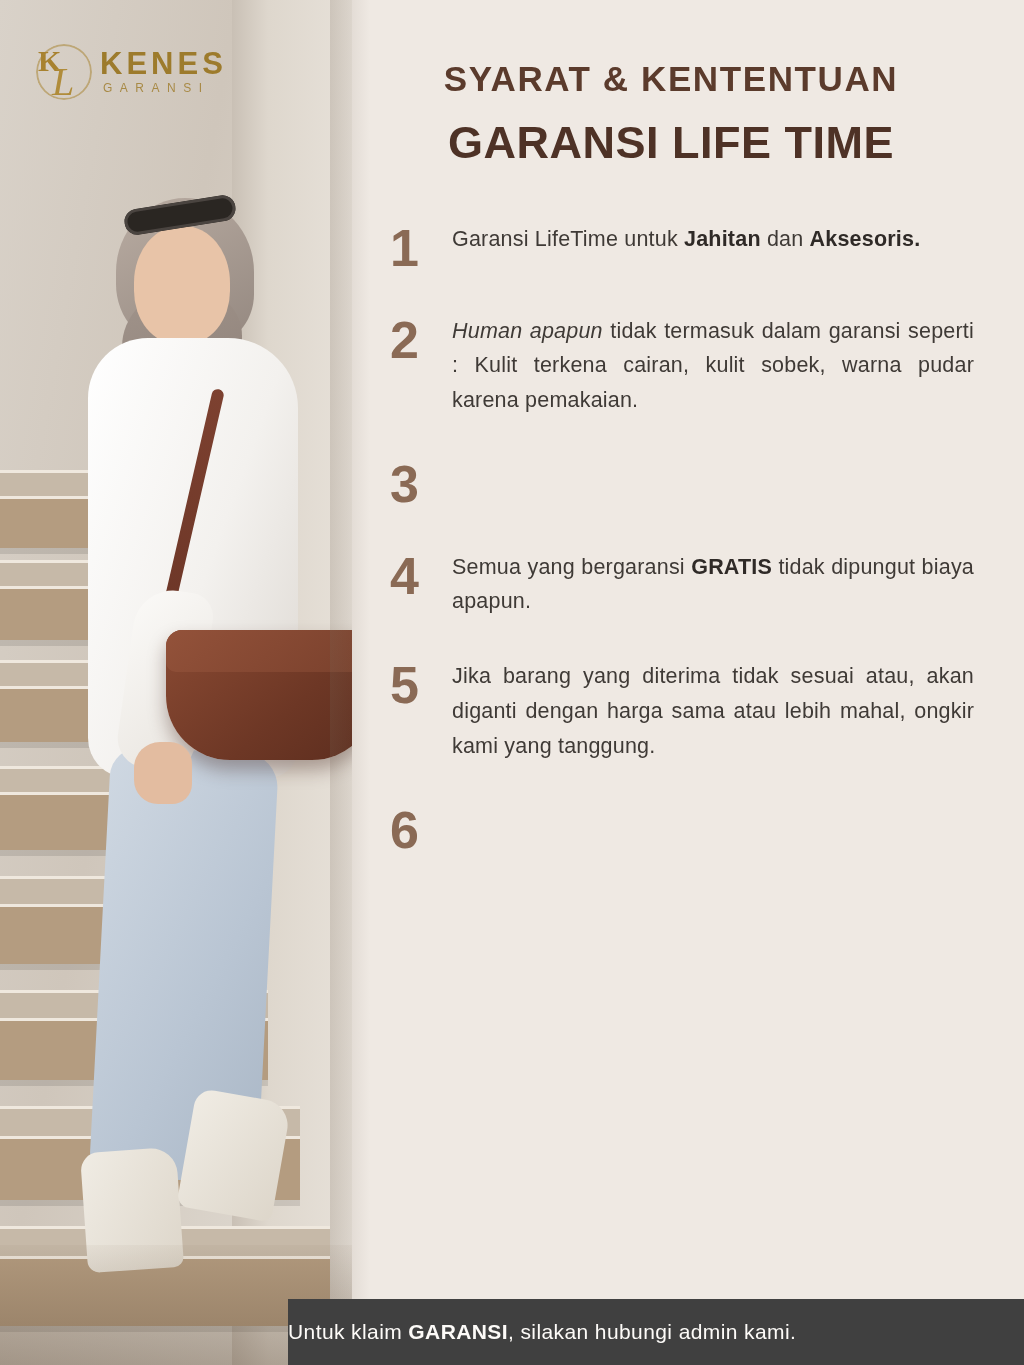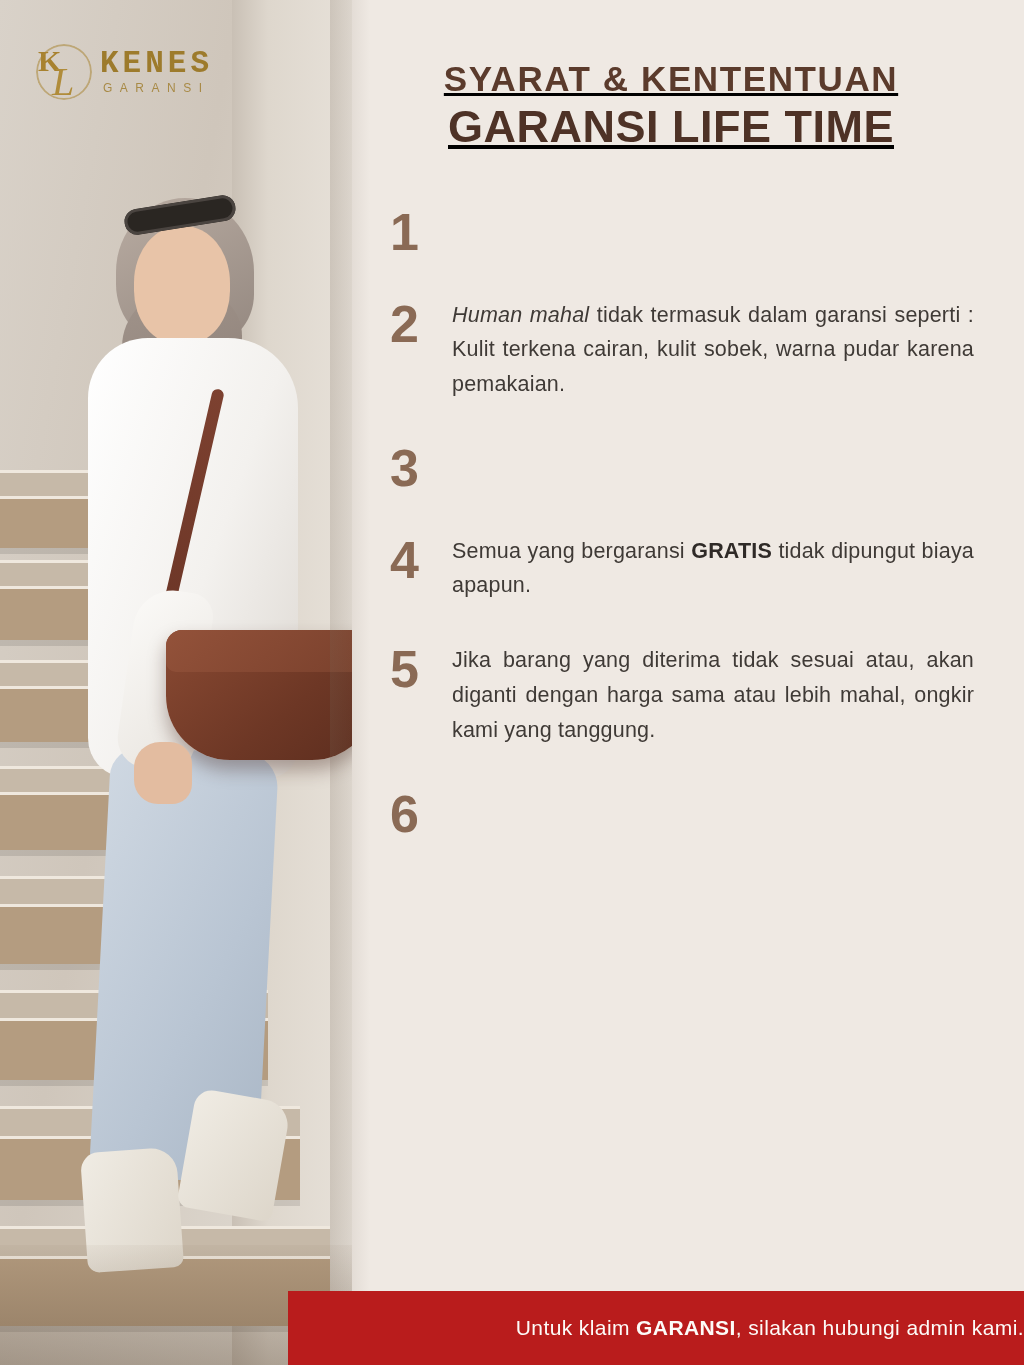--- a/index.html
+++ b/index.html
@@ -118,28 +118,28 @@
     background: linear-gradient(90deg, rgba(120,105,90,0.22), rgba(239,233,227,0));
   }
 
   
   .content {
     position: absolute;
     left: 352px; top: 0;
     width: 672px; height: 1365px;
     padding: 0;
   }
-  .header { padding: 60px 60px 0 26px; text-align: center; text-decoration: underline; }
+  .header { padding: 60px 60px 0 26px; text-align: center; }
   .title-small {
     font-size: 35px; font-weight: bold; letter-spacing: 1.6px;
     color: #5b3b2c; line-height: 1.1;
   }
   .title-big {
     font-size: 45px; font-weight: bold; letter-spacing: 0.5px;
-    color: #4e3226; line-height: 1.15; margin-top: 2px;
+    color: #4e3226; line-height: 1.15; margin-top: 18px;
   }
 
   .terms { margin-top: 54px; padding-left: 38px; padding-right: 50px; }
   .term {
     display: flex; align-items: flex-start;
     margin-bottom: 40px;
   }
   .term-num {
     width: 62px; flex: 0 0 62px;
     font-size: 52px; font-weight: bold; color: #8a6a55;
@@ -176,34 +176,34 @@
     color: #b08c3a; font-style: italic;
   }
   .logo-mark:after {
     content: ""; position: absolute; left: 2px; top: 2px;
     width: 52px; height: 52px; border: 2px solid rgba(170,135,55,0.55);
     border-radius: 50%; clip-path: inset(0 0 0 0 round 50%);
   }
   .logo-text { line-height: 1; }
   .logo-name {
     font-size: 31px; font-weight: bold; letter-spacing: 4px;
-    color: #9d7b2c; font-family: Liberation Mono, monospace;
+    color: #9d7b2c; font-family: Liberation Sans, sans-serif;
   }
   .logo-sub {
     font-size: 12px; letter-spacing: 7.5px; color: #a88a46;
     margin-top: 3px; margin-left: 3px;
   }
 
   
   .footer {
     position: absolute;
     left: 288px; bottom: 0;
-    width: 736px; height: 74px;
-    background: #b91c1c;
-    display: flex; align-items: center; justify-content: flex-end;
+    width: 736px; height: 66px;
+    background: #404040;
+    display: flex; align-items: center; justify-content: flex-start;
   }
   .footer-text {
     color: #fdfbf8; font-size: 21px; letter-spacing: 0.4px;
   }
   .footer-text b { font-weight: bold; }
 </style>
 </head>
 <body>
 
 <div class="poster">
@@ -259,24 +259,25 @@
 
   <div class="content">
     <div class="header">
       <div class="title-small">SYARAT &amp; KENTENTUAN</div>
       <div class="title-big">GARANSI LIFE TIME</div>
     </div>
 
     <div class="terms">
       <div class="term">
         <div class="term-num">1</div>
+        <div class="term-text">Garansi LifeTime untuk <b>Jahitan</b> dan <b>Aksesoris.</b></div>
       </div>
       <div class="term">
         <div class="term-num">2</div>
-        <div class="term-text"><i>Human mahal</i> tidak termasuk dalam garansi seperti : Kulit terkena cairan, kulit sobek, warna pudar karena pemakaian.</div>
+        <div class="term-text"><i>Human apapun</i> tidak termasuk dalam garansi seperti : Kulit terkena cairan, kulit sobek, warna pudar karena pemakaian.</div>
       </div>
       <div class="term">
         <div class="term-num">3</div>
       </div>
       <div class="term">
         <div class="term-num">4</div>
         <div class="term-text">Semua yang bergaransi <b>GRATIS</b> tidak dipungut biaya apapun.</div>
       </div>
       <div class="term">
         <div class="term-num">5</div>

